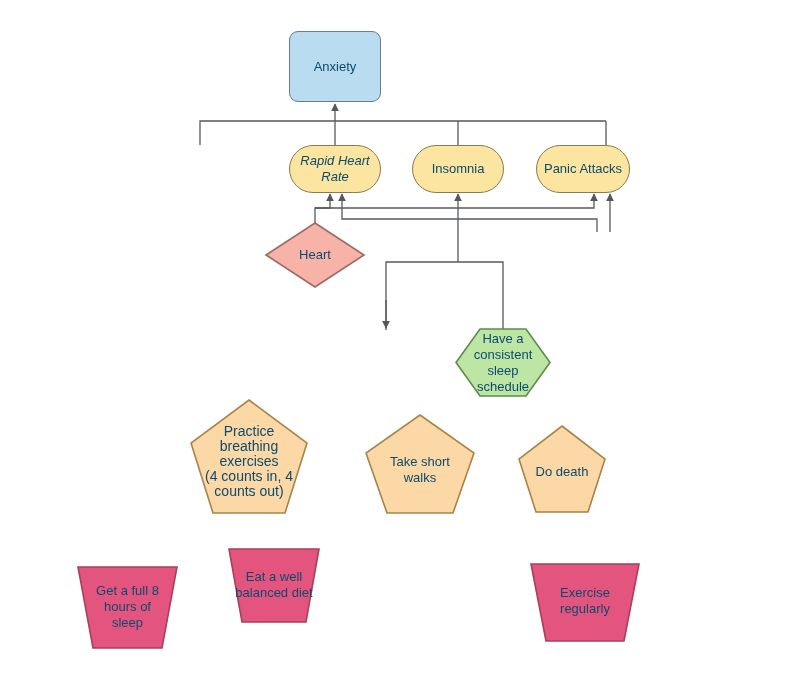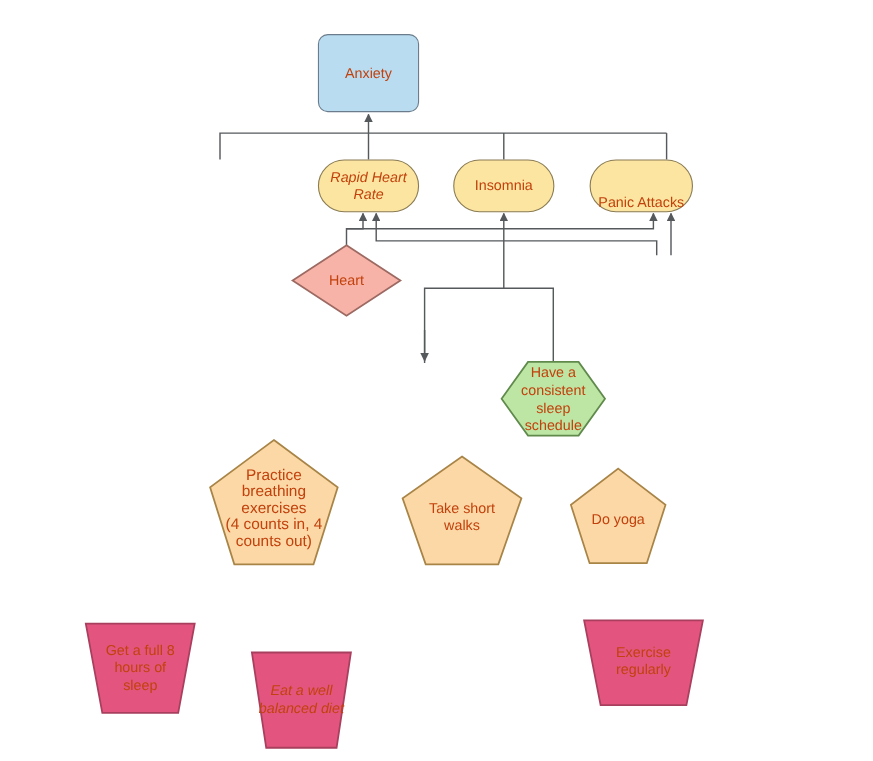--- a/index.html
+++ b/index.html
@@ -8,21 +8,21 @@
     background:#ffffff;
     font-family:"Liberation Sans", sans-serif;
     overflow:hidden;
     position:relative;
   }
   #canvas{position:absolute;left:0;top:0;width:794px;height:692px;}
   .node{position:absolute;box-sizing:border-box;display:flex;align-items:center;justify-content:center;}
   .node .lbl{
     position:relative;z-index:3;
     text-align:center;
-    color:#c2410c;
+    color:#0c4a6e;
     font-size:13px;
     line-height:16px;
     white-space:pre-line;
     pointer-events:none;
   }
   .shape{position:absolute;left:0;top:0;width:100%;height:100%;z-index:1;}
 
   
   .rrect{
     border-radius:9px;
@@ -78,21 +78,21 @@
 
   <div class="node pill" style="left:289px;top:145px;width:92px;height:48px;font-style:italic;">
     <span class="lbl">Rapid Heart
 Rate</span>
   </div>
 
   <div class="node pill" style="left:412px;top:145px;width:92px;height:48px;">
     <span class="lbl">Insomnia</span>
   </div>
 
-  <div class="node pill" style="left:536px;top:145px;width:94px;height:48px;align-items:flex-end;">
+  <div class="node pill" style="left:536px;top:145px;width:94px;height:48px;">
     <span class="lbl">Panic Attacks</span>
   </div>
 
   <div class="node" style="left:265px;top:222px;width:100px;height:66px;">
     <svg class="shape" viewBox="0 0 100 66" preserveAspectRatio="none">
       <polygon points="50,1 99,33 50,65 1,33" fill="#f8b3a8" stroke="#9c6a62" stroke-width="1.6"></polygon>
     </svg>
     <span class="lbl">Heart</span>
   </div>
 
@@ -123,33 +123,33 @@
       <polygon points="55,1 109,39 88,99 22,99 1,39" fill="#fbd8a6" stroke="#a88447" stroke-width="1.6"></polygon>
     </svg>
     <span class="lbl" style="margin-top:12px;">Take short
 walks</span>
   </div>
 
   <div class="node" style="left:518px;top:425px;width:88px;height:88px;">
     <svg class="shape" viewBox="0 0 88 88" preserveAspectRatio="none">
       <polygon points="44,1 87,34 70,87 18,87 1,34" fill="#fbd8a6" stroke="#a88447" stroke-width="1.6"></polygon>
     </svg>
-    <span class="lbl" style="margin-top:6px;">Do yoga</span>
+    <span class="lbl" style="margin-top:6px;">Do death</span>
   </div>
 
   <div class="node" style="left:77px;top:566px;width:101px;height:83px;">
     <svg class="shape" viewBox="0 0 101 83" preserveAspectRatio="none">
       <polygon points="1,1 100,1 85,82 16,82" fill="#e3557e" stroke="#a83f5e" stroke-width="1.6"></polygon>
     </svg>
     <span class="lbl" style="margin-top:-2px;">Get a full 8
 hours of
 sleep</span>
   </div>
 
-  <div class="node" style="left:228px;top:592px;width:92px;height:89px;font-style:italic;">
+  <div class="node" style="left:228px;top:548px;width:92px;height:75px;">
     <svg class="shape" viewBox="0 0 92 75" preserveAspectRatio="none">
       <polygon points="1,1 91,1 78,74 14,74" fill="#e3557e" stroke="#a83f5e" stroke-width="1.6"></polygon>
     </svg>
     <span class="lbl" style="margin-top:-2px;">Eat a well
 balanced diet</span>
   </div>
 
 
   <div class="node" style="left:530px;top:563px;width:110px;height:79px;">
     <svg class="shape" viewBox="0 0 110 79" preserveAspectRatio="none">

